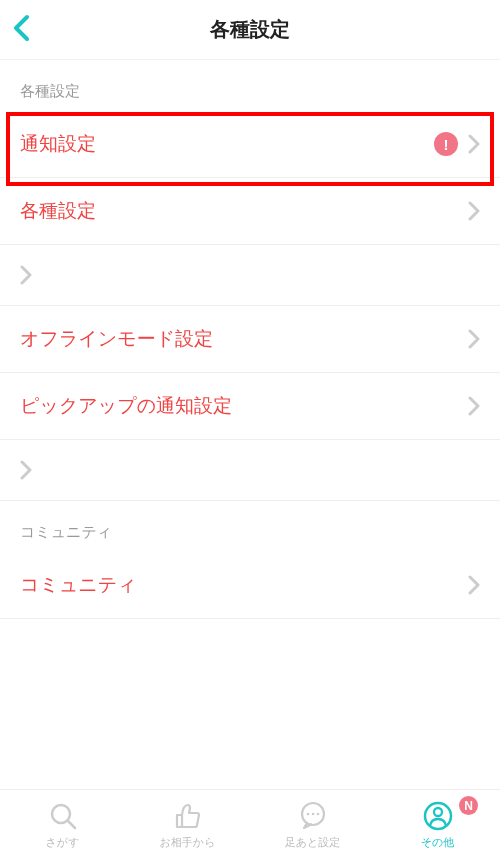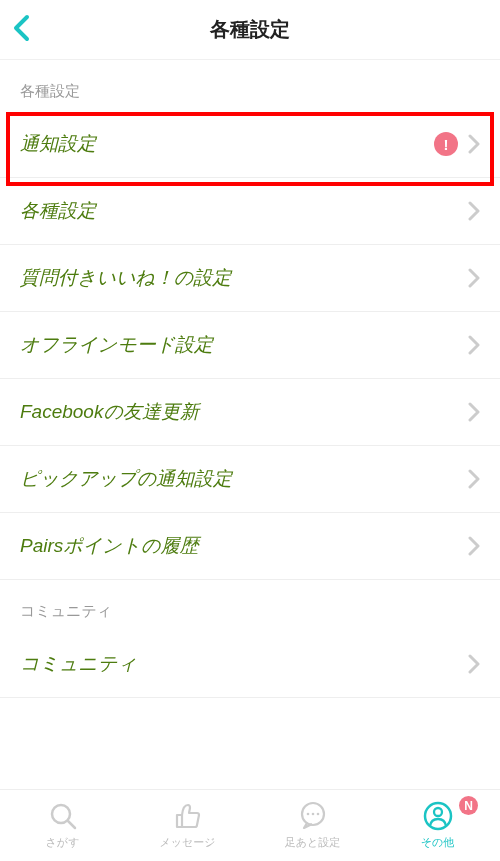--- a/index.html
+++ b/index.html
@@ -40,22 +40,21 @@
       display: flex;
       align-items: center;
       padding: 20px 20px;
       border-bottom: 1px solid #eee;
       cursor: pointer;
       position: relative;
     }
     .list-item .label {
       flex: 1;
       font-size: 19px;
-      color: #4d7c0f;
-      font-style: italic;
+      color: #ef4444;
     }
     .alert-badge {
       width: 24px;
       height: 24px;
       border-radius: 50%;
       background: #f27487;
       display: flex;
       align-items: center;
       justify-content: center;
       margin-right: 10px;
@@ -145,50 +144,42 @@
   </div>
 
   <div class="list-item">
     <div class="label">各種設定</div>
     <svg class="chevron" width="12" height="20" viewBox="0 0 12 20">
         <polyline points="2,2 10,10 2,18" fill="none" stroke="#ccc" stroke-width="3" stroke-linecap="round" stroke-linejoin="round"></polyline>
       </svg>
   </div>
 
   <div class="list-item">
-    <div class="label">質問付きいいね！の設定</div>
     <svg class="chevron" width="12" height="20" viewBox="0 0 12 20">
         <polyline points="2,2 10,10 2,18" fill="none" stroke="#ccc" stroke-width="3" stroke-linecap="round" stroke-linejoin="round"></polyline>
       </svg>
   </div>
 
   <div class="list-item">
     <div class="label">オフラインモード設定</div>
     <svg class="chevron" width="12" height="20" viewBox="0 0 12 20">
         <polyline points="2,2 10,10 2,18" fill="none" stroke="#ccc" stroke-width="3" stroke-linecap="round" stroke-linejoin="round"></polyline>
       </svg>
   </div>
 
 
-  <div class="list-item">
-    <div class="label">Facebookの友達更新</div>
-    <svg class="chevron" width="12" height="20" viewBox="0 0 12 20">
-        <polyline points="2,2 10,10 2,18" fill="none" stroke="#ccc" stroke-width="3" stroke-linecap="round" stroke-linejoin="round"></polyline>
-      </svg>
-  </div>
 
   <div class="list-item">
     <div class="label">ピックアップの通知設定</div>
     <svg class="chevron" width="12" height="20" viewBox="0 0 12 20">
         <polyline points="2,2 10,10 2,18" fill="none" stroke="#ccc" stroke-width="3" stroke-linecap="round" stroke-linejoin="round"></polyline>
       </svg>
   </div>
 
   <div class="list-item">
-    <div class="label">Pairsポイントの履歴</div>
     <svg class="chevron" width="12" height="20" viewBox="0 0 12 20">
         <polyline points="2,2 10,10 2,18" fill="none" stroke="#ccc" stroke-width="3" stroke-linecap="round" stroke-linejoin="round"></polyline>
       </svg>
   </div>
 
   <div class="section-header">コミュニティ</div>
 
   <div class="list-item">
     <div class="label">コミュニティ</div>
     <svg class="chevron" width="12" height="20" viewBox="0 0 12 20">
@@ -205,21 +196,21 @@
     <svg width="30" height="30" viewBox="0 0 30 30">
       <circle cx="13" cy="13" r="9" fill="none" stroke="#ccc" stroke-width="2.5"></circle>
       <line x1="20" y1="20" x2="27" y2="27" stroke="#ccc" stroke-width="2.5" stroke-linecap="round"></line>
     </svg>
     <span class="tab-label">さがす</span>
   </div>
   <div class="tab">
     <svg width="30" height="30" viewBox="0 0 30 30">
       <path d="M4 14 h5 v12 h-5 z M9 14 q1 -10 6 -10 q2 0 2 3 l-1 5 h8 q2 0 2 2 l-2 10 q0 2 -2 2 h-13" fill="none" stroke="#ccc" stroke-width="2.2" stroke-linejoin="round"></path>
     </svg>
-    <span class="tab-label">メッセージ</span>
+    <span class="tab-label">お相手から</span>
   </div>
   <div class="tab">
     <svg width="30" height="30" viewBox="0 0 30 30">
       <circle cx="15" cy="13" r="11" fill="none" stroke="#ccc" stroke-width="2.2"></circle>
       <path d="M9 22 l-3 5 l8 -4" fill="none" stroke="#ccc" stroke-width="2.2" stroke-linejoin="round"></path>
       <circle cx="10" cy="13" r="1.3" fill="#ccc"></circle>
       <circle cx="15" cy="13" r="1.3" fill="#ccc"></circle>
       <circle cx="20" cy="13" r="1.3" fill="#ccc"></circle>
     </svg>
     <span class="tab-label">足あと設定</span>

